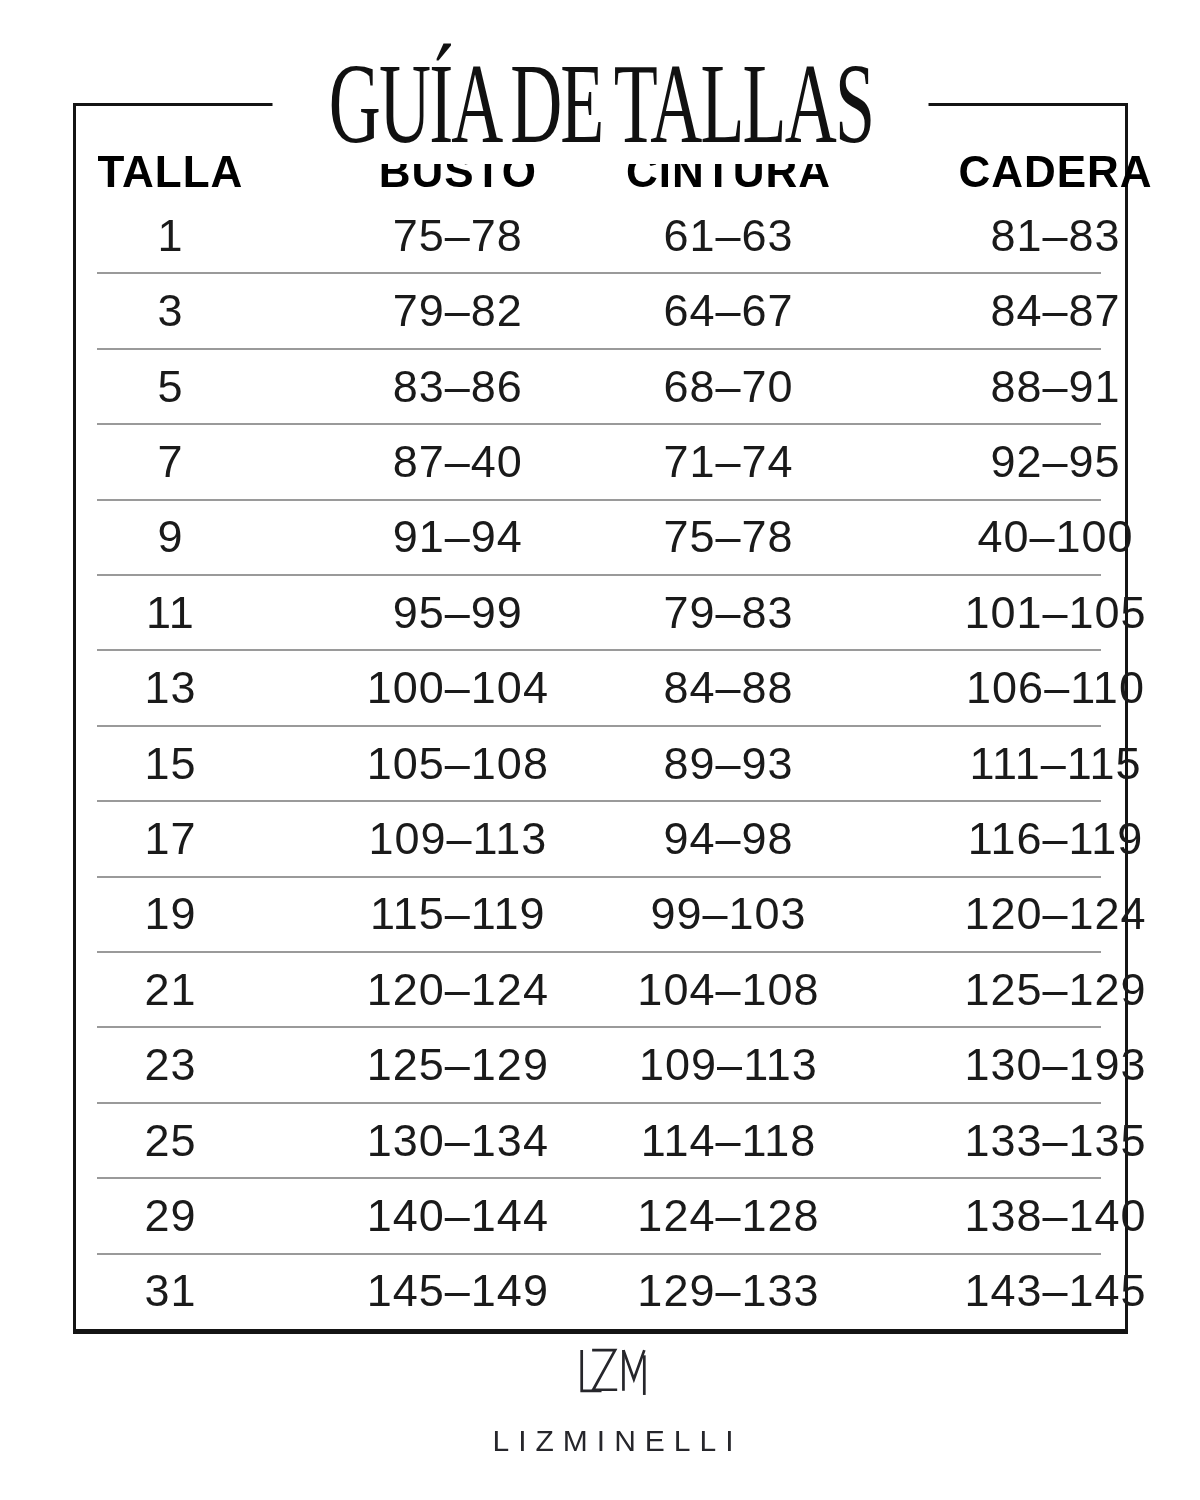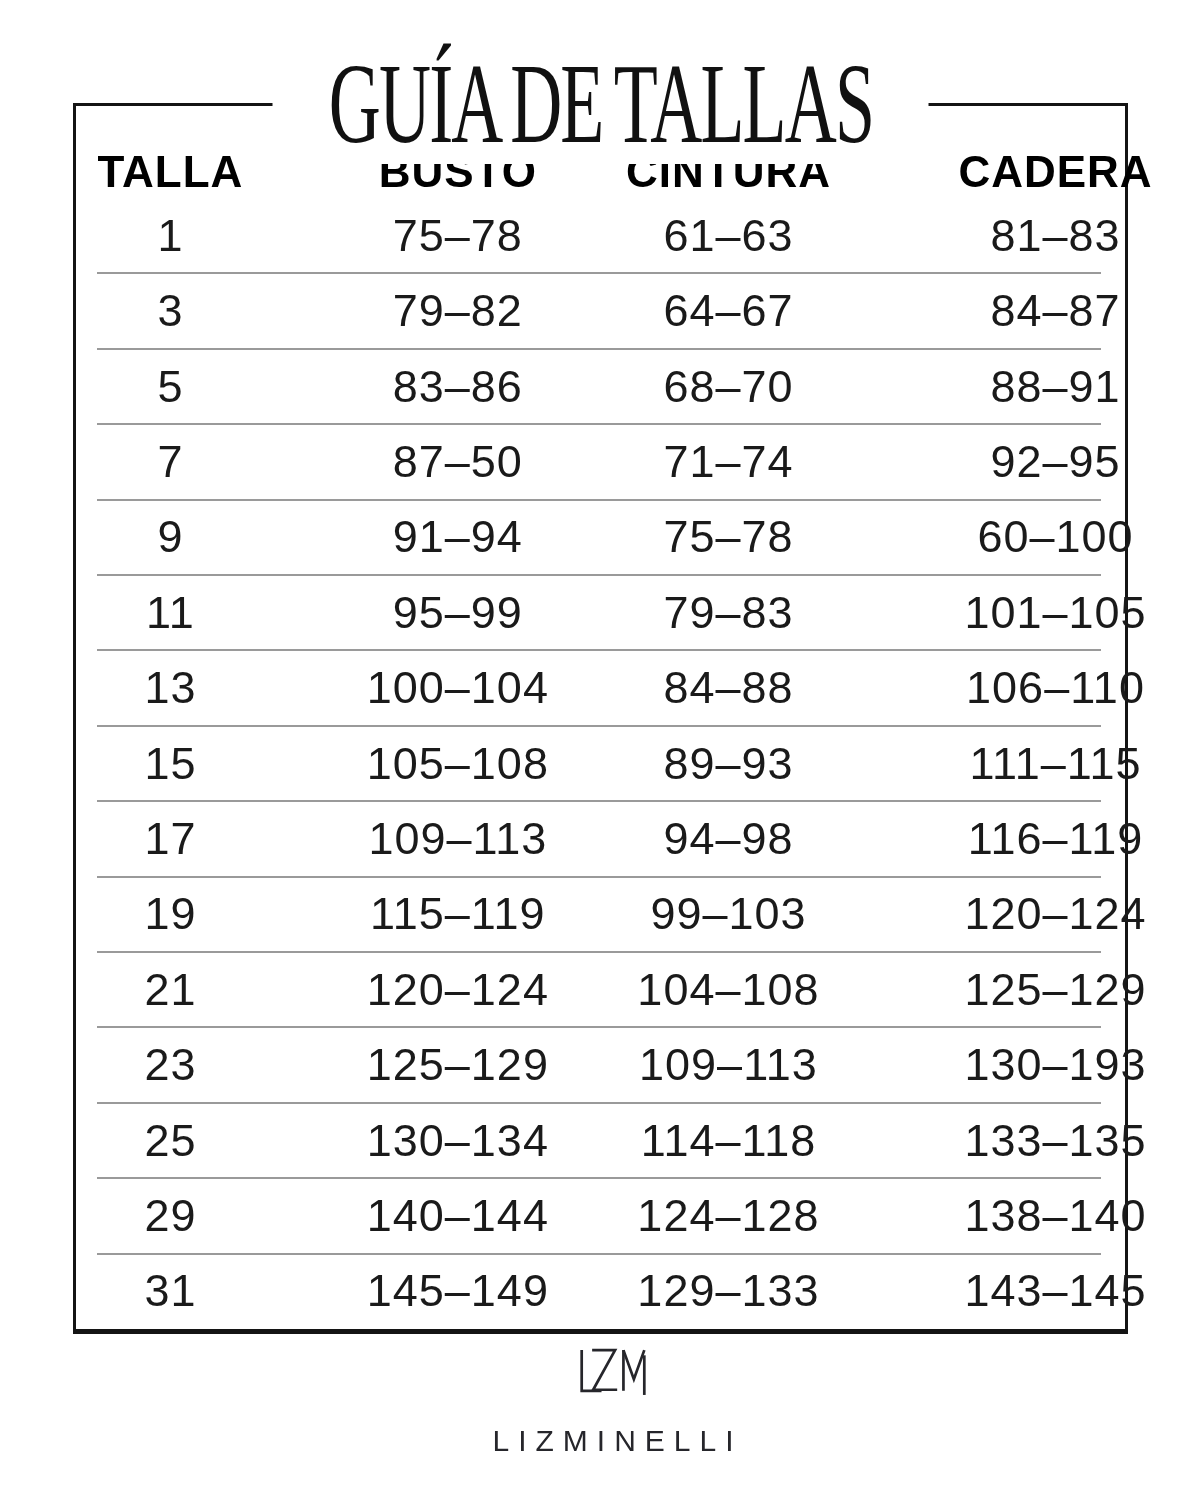--- a/index.html
+++ b/index.html
@@ -156,29 +156,29 @@
             <span class="cell c3">84–87</span>
           </div>
           <div class="row">
             <span class="cell c0">5</span>
             <span class="cell c1">83–86</span>
             <span class="cell c2">68–70</span>
             <span class="cell c3">88–91</span>
           </div>
           <div class="row">
             <span class="cell c0">7</span>
-            <span class="cell c1">87–50</span>
+            <span class="cell c1">87–40</span>
             <span class="cell c2">71–74</span>
             <span class="cell c3">92–95</span>
           </div>
           <div class="row">
             <span class="cell c0">9</span>
             <span class="cell c1">91–94</span>
             <span class="cell c2">75–78</span>
-            <span class="cell c3">60–100</span>
+            <span class="cell c3">40–100</span>
           </div>
           <div class="row">
             <span class="cell c0">11</span>
             <span class="cell c1">95–99</span>
             <span class="cell c2">79–83</span>
             <span class="cell c3">101–105</span>
           </div>
           <div class="row">
             <span class="cell c0">13</span>
             <span class="cell c1">100–104</span>

